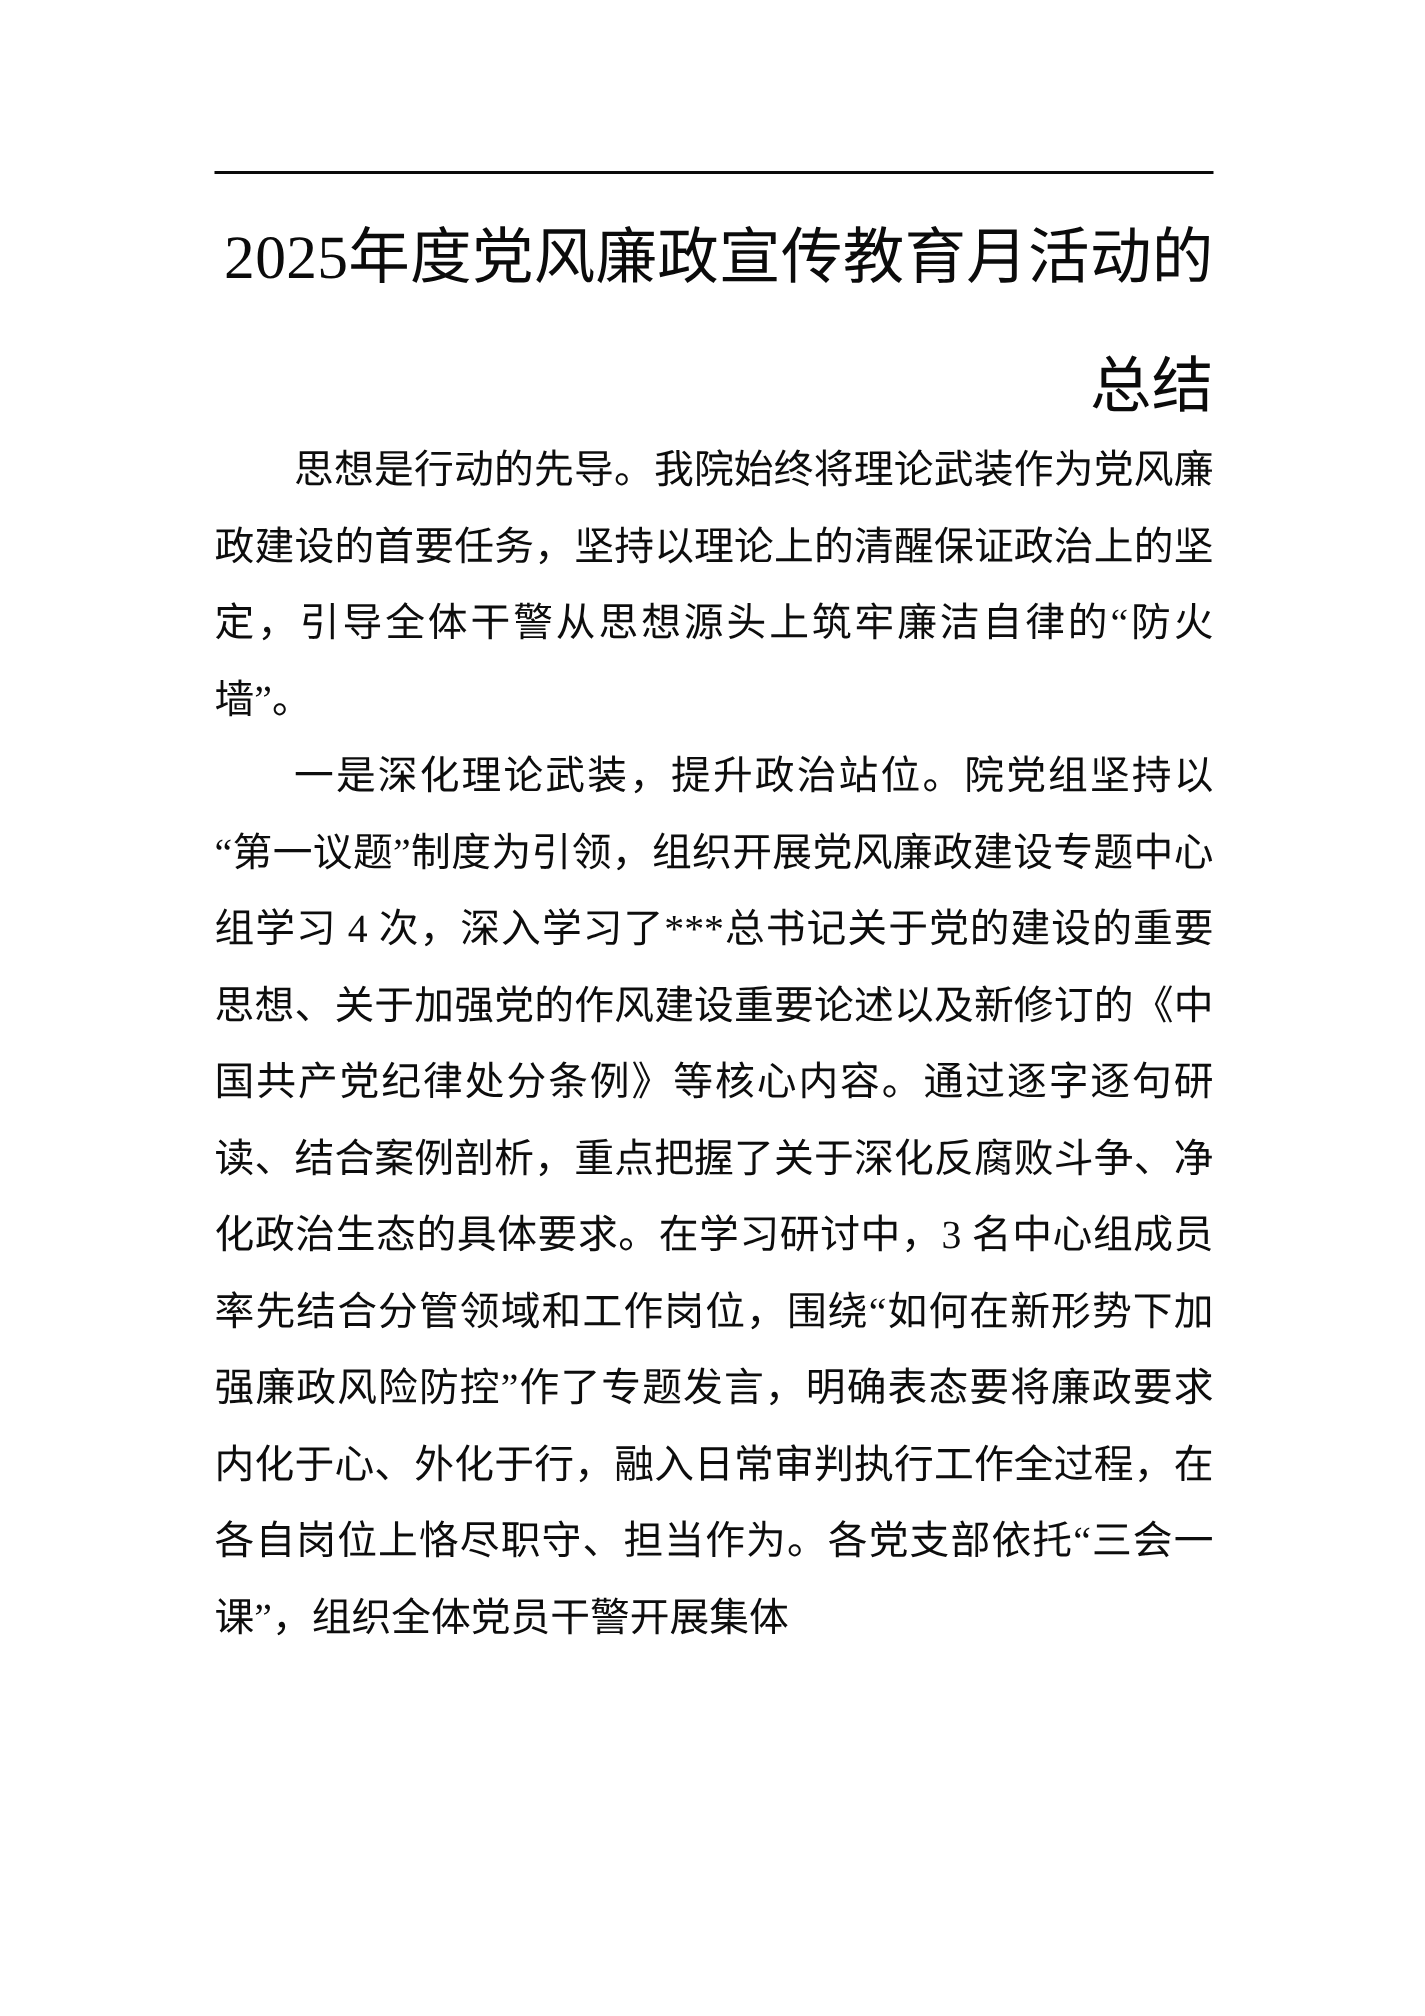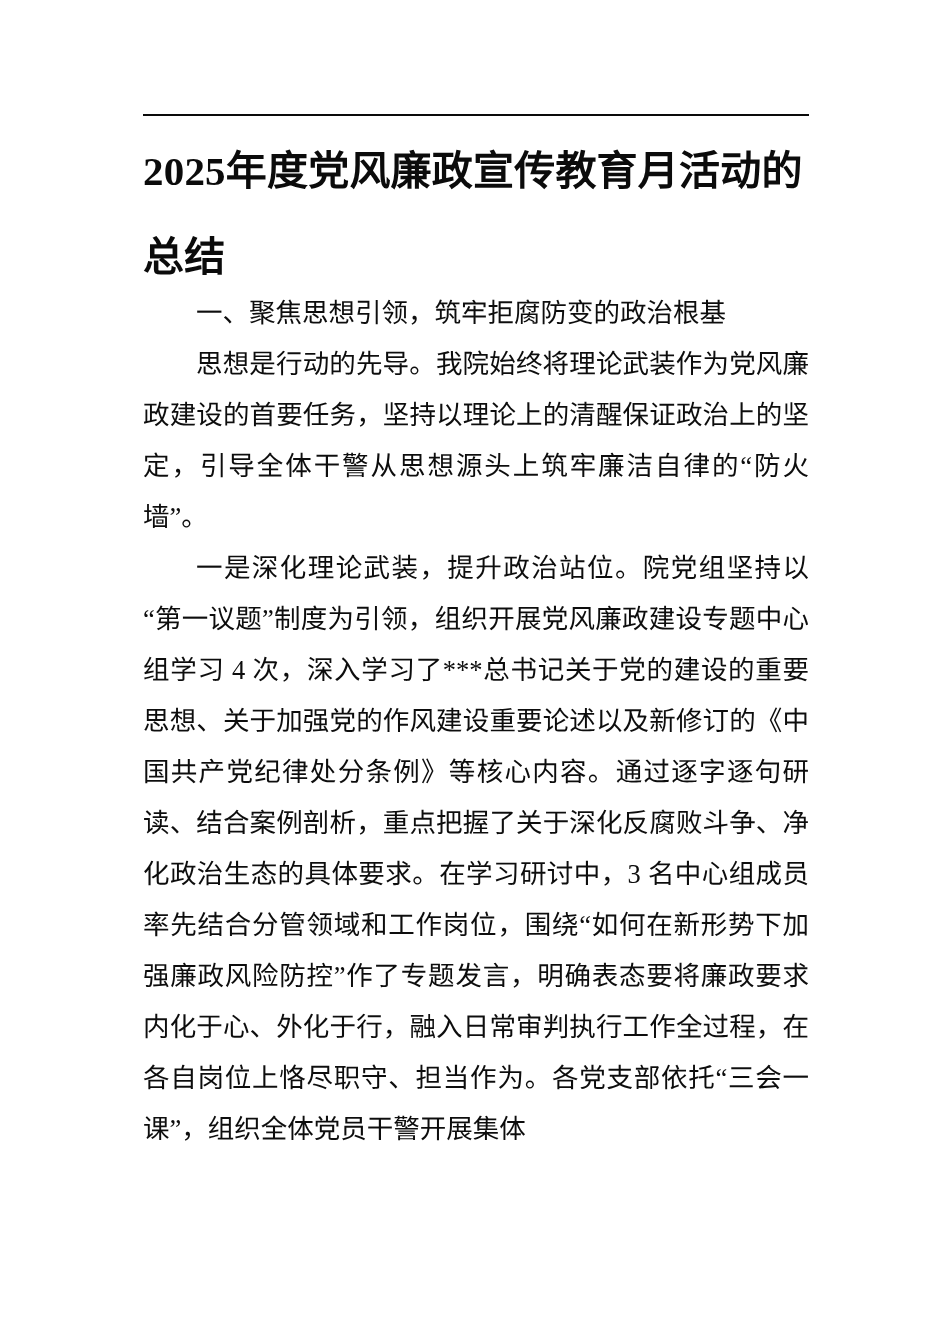--- a/index.html
+++ b/index.html
@@ -28,24 +28,24 @@
     height: 0;
     border-top: 2px solid #0a0a0a;
   }
 
   
   .doc-title {
     margin: 0;
     padding: 0;
     font-family: "Liberation Serif", "DejaVu Serif", serif;
     font-size: 41px;
-    font-weight: bold;
+    font-weight: normal;
     line-height: 86px;
     color: #0b0b0b;
-    text-align: left;
+    text-align: right;
     letter-spacing: 0.2px;
   }
 
   .title-block {
     position: absolute;
     left: 143px;
     top: 128px;
     width: 666px;
   }
 
@@ -81,18 +81,17 @@
 
 <div class="page">
 
   <div class="header-rule"></div>
 
   <div class="title-block">
     <h1 class="doc-title">2025年度党风廉政宣传教育月活动的总结</h1>
   </div>
 
   <div class="body-block">
-    <p class="para heading">一、聚焦思想引领，筑牢拒腐防变的政治根基</p>
     <p class="para">思想是行动的先导。我院始终将理论武装作为党风廉政建设的首要任务，坚持以理论上的清醒保证政治上的坚定，引导全体干警从思想源头上筑牢廉洁自律的“防火墙”。</p>
     <p class="para">一是深化理论武装，提升政治站位。院党组坚持以“第一议题”制度为引领，组织开展党风廉政建设专题中心组学习 4 次，深入学习了***总书记关于党的建设的重要思想、关于加强党的作风建设重要论述以及新修订的《中国共产党纪律处分条例》等核心内容。通过逐字逐句研读、结合案例剖析，重点把握了关于深化反腐败斗争、净化政治生态的具体要求。在学习研讨中，3 名中心组成员率先结合分管领域和工作岗位，围绕“如何在新形势下加强廉政风险防控”作了专题发言，明确表态要将廉政要求内化于心、外化于行，融入日常审判执行工作全过程，在各自岗位上恪尽职守、担当作为。各党支部依托“三会一课”，组织全体党员干警开展集体</p>
   </div>
 
 </div>
 
 </body></html>

